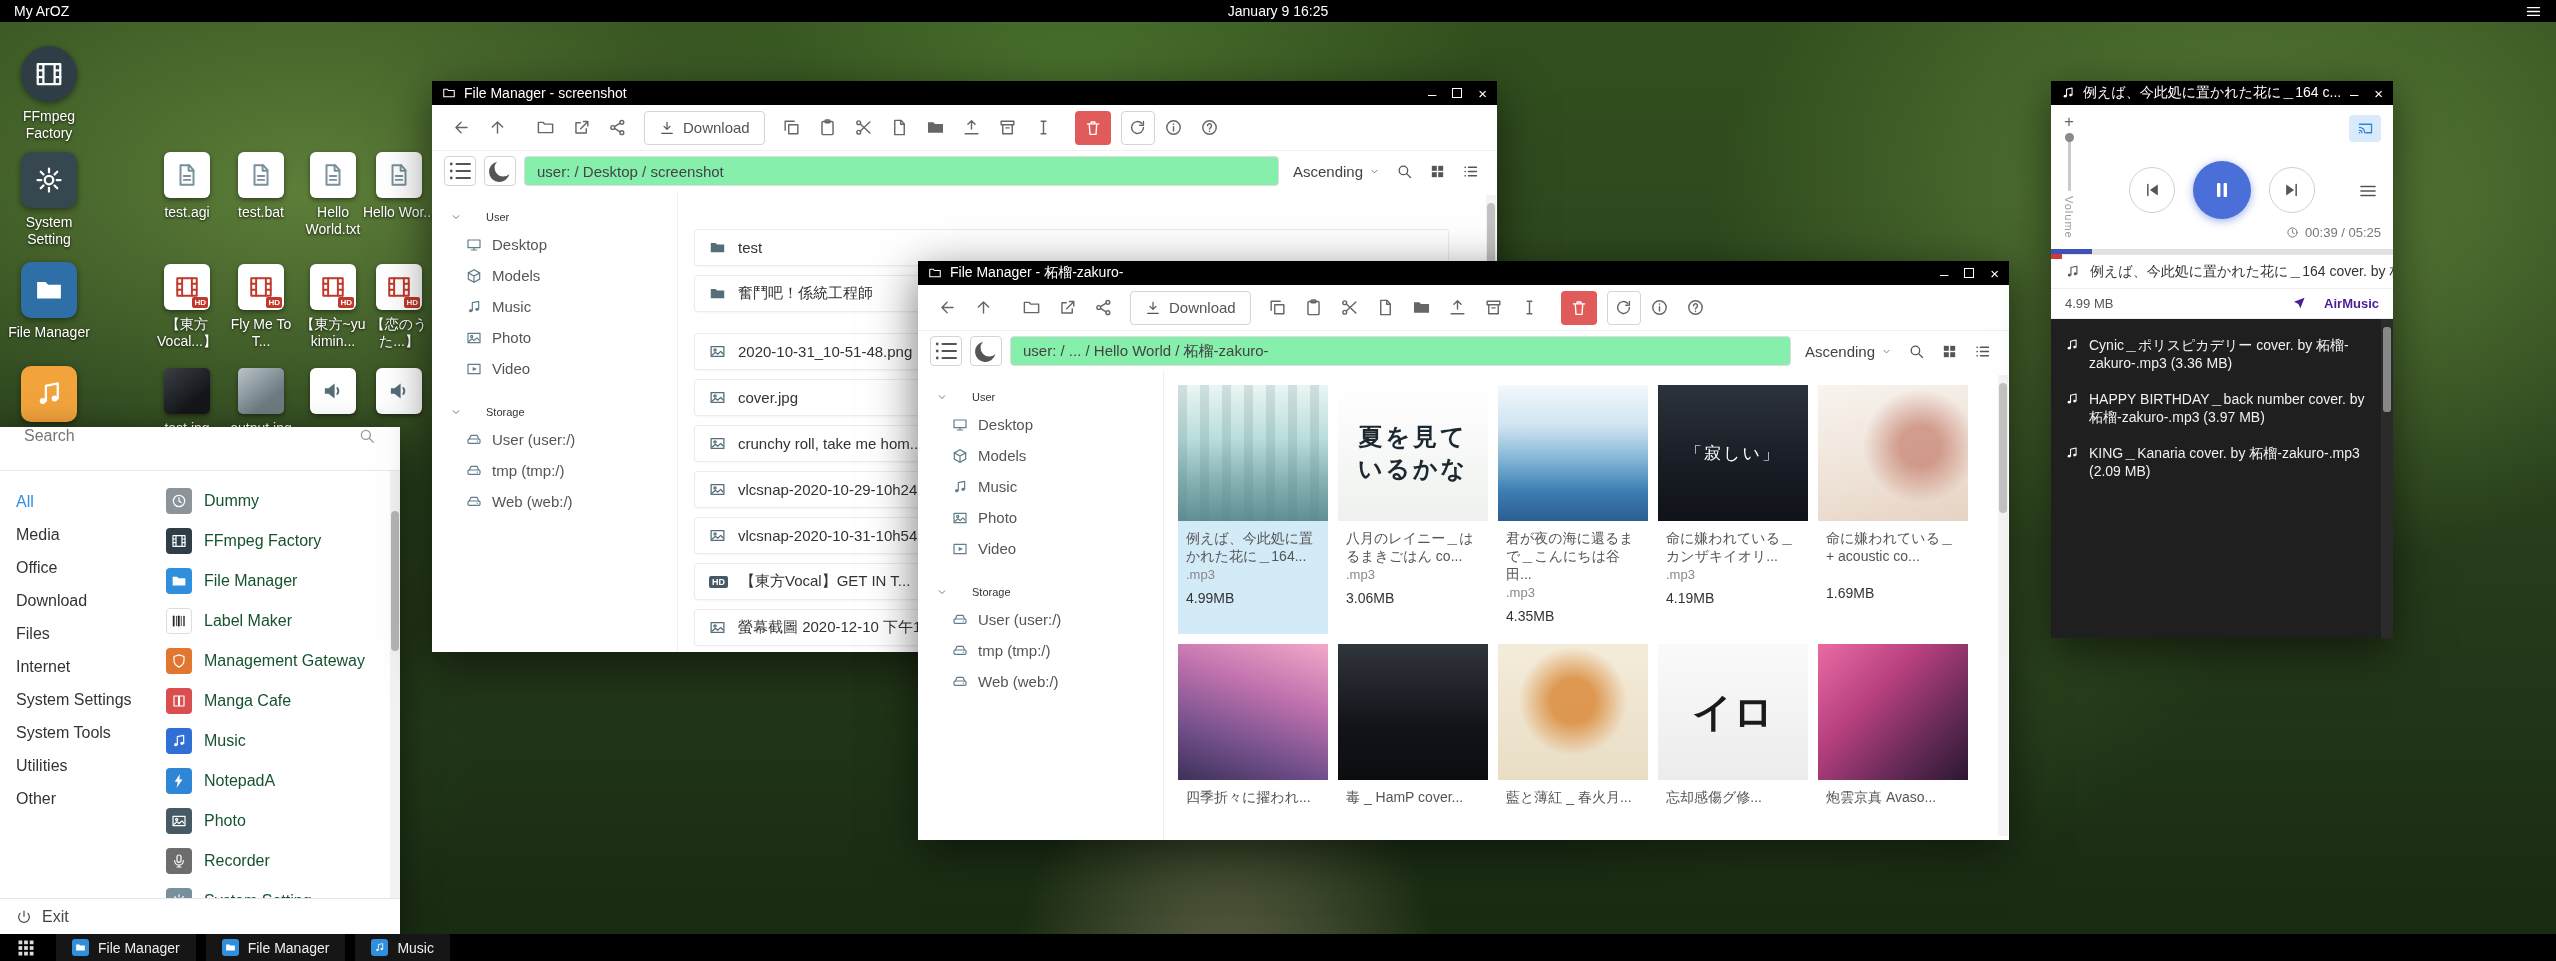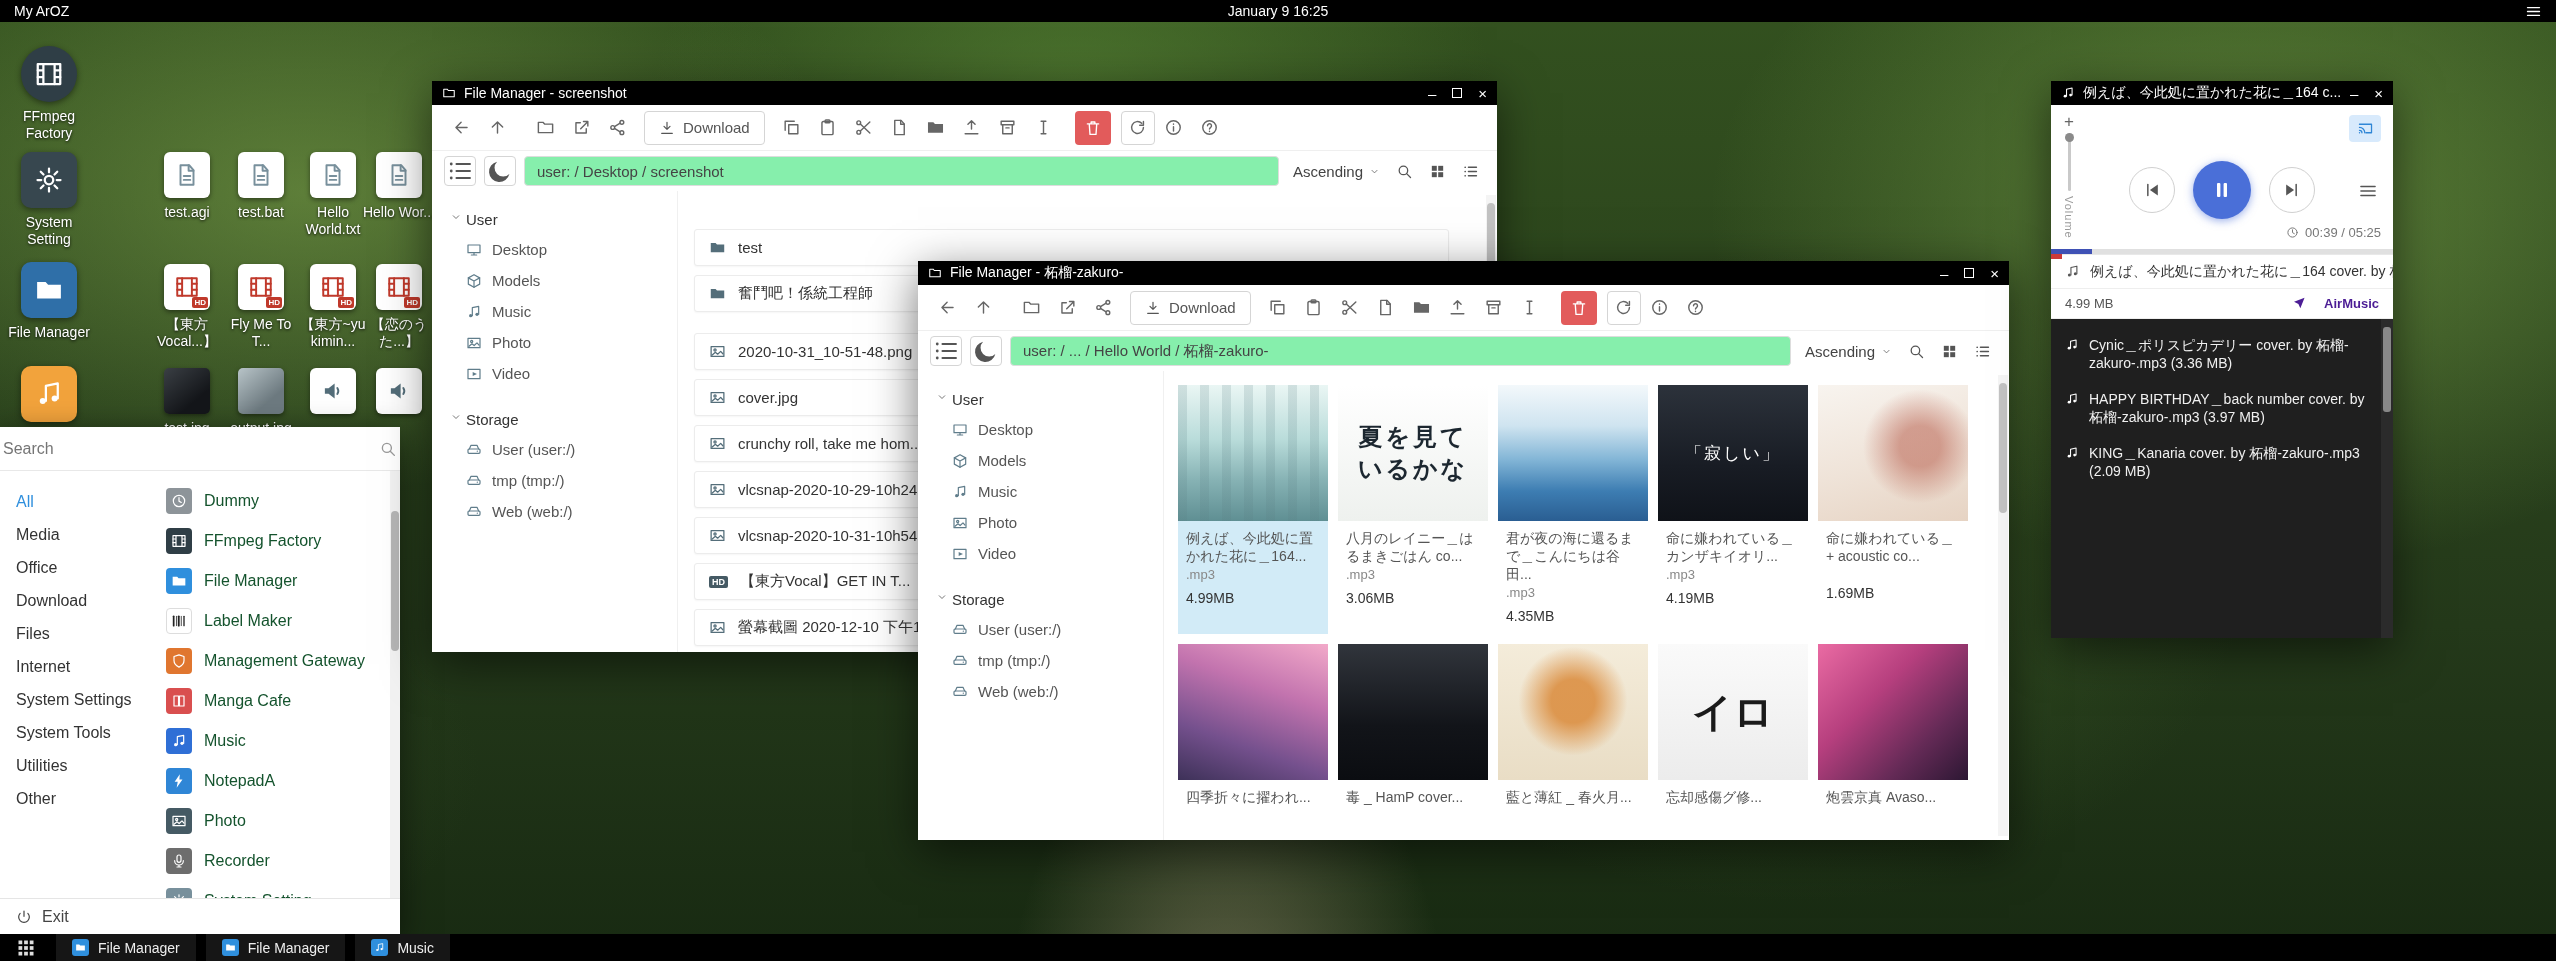--- a/index.html
+++ b/index.html
@@ -35,21 +35,21 @@
 .dbig .ic{width:30px;height:30px}
 .dsm{position:relative;width:46px;height:46px;border-radius:6px;display:flex;align-items:center;justify-content:center;background:#fff;color:#78909c;box-shadow:0 2px 5px rgba(0,0,0,.45)}
 .dsm .ic{width:26px;height:26px}
 .dsm.vid{color:#c0392b}
 .dsm.aud{color:#546e7a}
 .dthumb{width:46px;height:46px;border-radius:5px;box-shadow:0 2px 5px rgba(0,0,0,.45)}
 .hdbadge{position:absolute;right:2px;bottom:2px;background:#c0392b;color:#fff;font-size:8px;font-weight:bold;padding:0 2px;border-radius:2px;line-height:11px}
 
 
 .startmenu{position:absolute;left:0;top:427px;width:400px;height:507px;background:#fff;z-index:20;box-shadow:0 8px 30px rgba(0,0,0,.5);display:flex;flex-direction:column}
-.sm-search{height:44px;display:flex;align-items:center;padding:0 3px;border-bottom:1px solid #e8e8e8;gap:10px}
+.sm-search{height:44px;display:flex;align-items:flex-start;padding:0 24px;border-bottom:1px solid #e8e8e8;gap:10px}
 .sm-search input{flex:1;border:none;outline:none;font-size:16px;color:#333;font-family:"Liberation Sans",sans-serif}
 .sm-search .ic{color:#9a9a9a}
 .sm-body{flex:1;display:flex;position:relative;overflow:hidden}
 .sm-cats{list-style:none;width:158px;padding-top:14px}
 .sm-cats li{height:33px;display:flex;align-items:center;padding-left:16px;font-size:16px;color:#333}
 .sm-cats li.active{color:#2f8fdd}
 .sm-apps{list-style:none;flex:1;padding-top:10px}
 .sm-apps li{height:40px;display:flex;align-items:center;gap:12px;padding-left:8px;font-size:16px;color:#14532d}
 .appic{width:26px;height:26px;border-radius:4px;display:flex;align-items:center;justify-content:center;color:#fff;flex:0 0 auto}
 .appic .ic{width:16px;height:16px}
@@ -79,21 +79,21 @@
 .boxed{border:1px solid #d5d5d5;margin-left:8px}
 .fmaddr{height:40px;display:flex;align-items:center;gap:8px;padding:0 12px;flex:0 0 auto}
 .abtn{width:32px;height:30px;border:1px solid #d5d5d5;border-radius:4px;display:flex;align-items:center;justify-content:center;color:#555;flex:0 0 auto}
 .crumb{flex:1;height:30px;border:1px solid #ddd;border-radius:4px;display:flex;align-items:center;padding:0 12px;font-size:15px;color:#444;background:#86efac;white-space:nowrap;overflow:hidden}
 .addr-right{display:flex;align-items:center;gap:16px;color:#555;padding:0 6px;flex:0 0 auto}
 .sort{display:flex;align-items:center;gap:6px;font-size:15px;color:#444}
 .sort .ic{width:11px;height:11px;color:#666}
 .addr-right>.ic{width:17px;height:17px}
 .fmbody{flex:1;display:flex;min-height:0;position:relative}
 .fmside{width:246px;border-right:1px solid #f0f0f0;padding:14px 0;overflow:hidden;flex:0 0 auto}
-.side-head{display:flex;align-items:flex-start;gap:4px;padding:6px 18px;font-size:15px;color:#333}
+.side-head{display:flex;align-items:flex-start;gap:24px;padding:6px 18px;font-size:11px;color:#333}
 .side-head .ic{width:12px;height:12px;color:#666}
 .side-item{display:flex;align-items:center;gap:10px;padding:7px 18px 7px 34px;font-size:15px;color:#555}
 .side-item .ic{width:16px;height:16px;color:#607d8b}
 .side-sec+.side-sec{margin-top:16px}
 
 
 .fmlist{flex:1;padding:38px 48px 10px 16px;overflow:hidden}
 .fitem{display:flex;align-items:center;gap:12px;border:1px solid #ececec;border-radius:3px;background:#fff;height:37px;padding:0 14px;margin-bottom:9px;font-size:15px;color:#333;box-shadow:0 1px 2px rgba(0,0,0,.04);white-space:nowrap;overflow:hidden}
 .fitem .ic{width:17px;height:17px;color:#546e7a;flex:0 0 auto}
 .fgap{height:12px}

